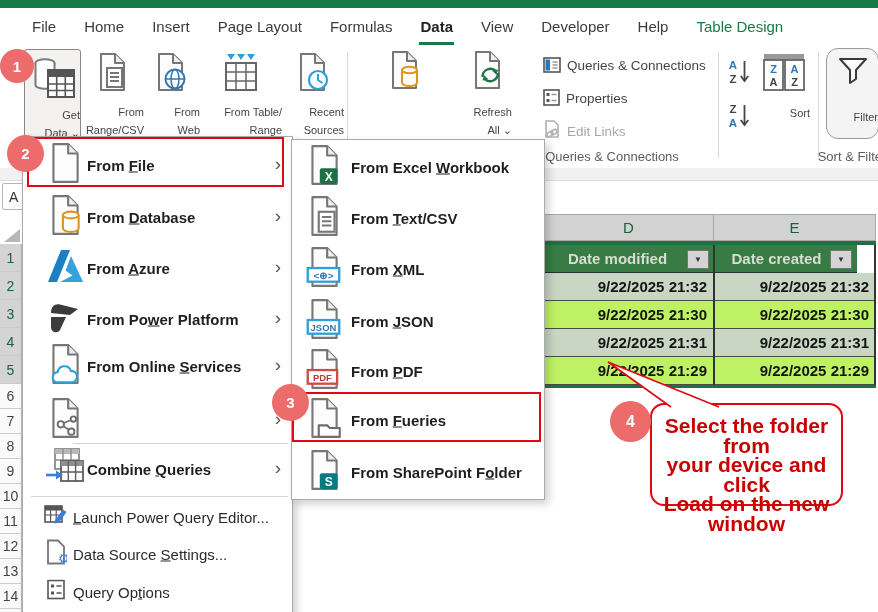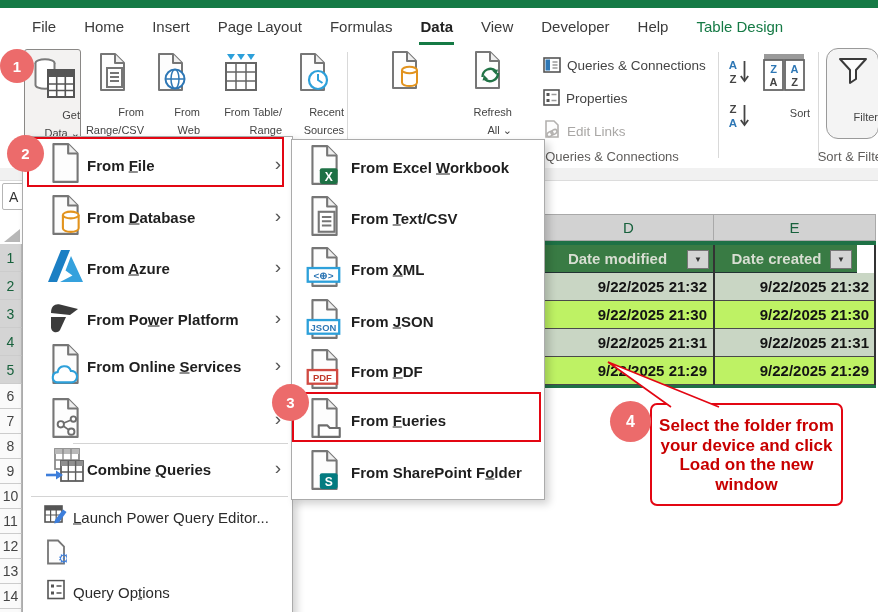--- a/index.html
+++ b/index.html
@@ -56,22 +56,22 @@
   .mi.small .mlabel{left:50px;font-weight:400;color:#2b2b2b;}
   .mi.small .mic{left:20px;width:26px;}
   .submenu-panel .mi .mic{left:12px;width:40px;}
   .submenu-panel .mi .mlabel{left:59px;}
   .msep{position:absolute;height:1px;background:#d4d4d4;}
   .u{text-decoration:underline;}
   
   .hl-rect{position:absolute;border:2.5px solid #e30613;z-index:60;box-sizing:border-box;}
   .badge{position:absolute;border-radius:50%;background:#ec6b6b;color:#fff;font-weight:700;z-index:70;
          display:flex;align-items:center;justify-content:center;font-size:15px;}
-  .callout{left:650px;top:403px;width:193px;height:103px;border:2.5px solid #e30613;border-radius:7px;background:#fff;
-           z-index:45;box-sizing:border-box;text-align:center;padding-top:11px;font-size:17px;font-weight:700;
+  .callout{left:650px;top:403px;width:193px;height:103px;border:2.5px solid #e30613;border-radius:14px;background:#fff;
+           z-index:45;box-sizing:border-box;text-align:center;padding-top:11px;font-size:21px;font-weight:700;
            color:#c80000;line-height:19.5px;}
   .pointer-svg{left:595px;top:353px;z-index:46;}
   svg text{font-family:"Liberation Sans",sans-serif;}
 </style>
 </head>
 <body>
 
 <svg width="0" height="0" style="position:absolute">
   <defs>
     <g id="doc">
@@ -383,20 +383,21 @@
       </svg></span>
     <span class="mlabel"><span></span><span class="u">L</span><span>aunch Power Query Editor...</span></span>
   </div>
 
   <div class="mi small" style="top:399px;height:36px">
     <span class="mic">
       <svg width="22" height="26" viewBox="0 0 22 26">
         <path d="M3 1.5 H13 L19 7.5 V24.5 H3 Z" fill="#fdfdfd" stroke="#767676" stroke-width="1.8"></path>
         <text x="13" y="24" font-size="13" fill="#3d7edb">⚙</text>
       </svg></span>
+    <span class="mlabel"><span>Data Source </span><span class="u">S</span><span>ettings...</span></span>
   </div>
 
   <div class="mi small" style="top:437px;height:36px">
     <span class="mic">
       <svg width="19" height="21" viewBox="0 0 19 21">
         <rect x="1" y="1" width="16" height="18" fill="#fff" stroke="#555" stroke-width="1.6"></rect>
         <rect x="4" y="5" width="3" height="3" fill="#555"></rect>
           <rect x="4" y="12" width="3" height="3" fill="#555"></rect>
         <path d="M9.5 6.5 h5 M9.5 13.5 h5" stroke="#555" stroke-width="1.4"></path>
       </svg></span>

